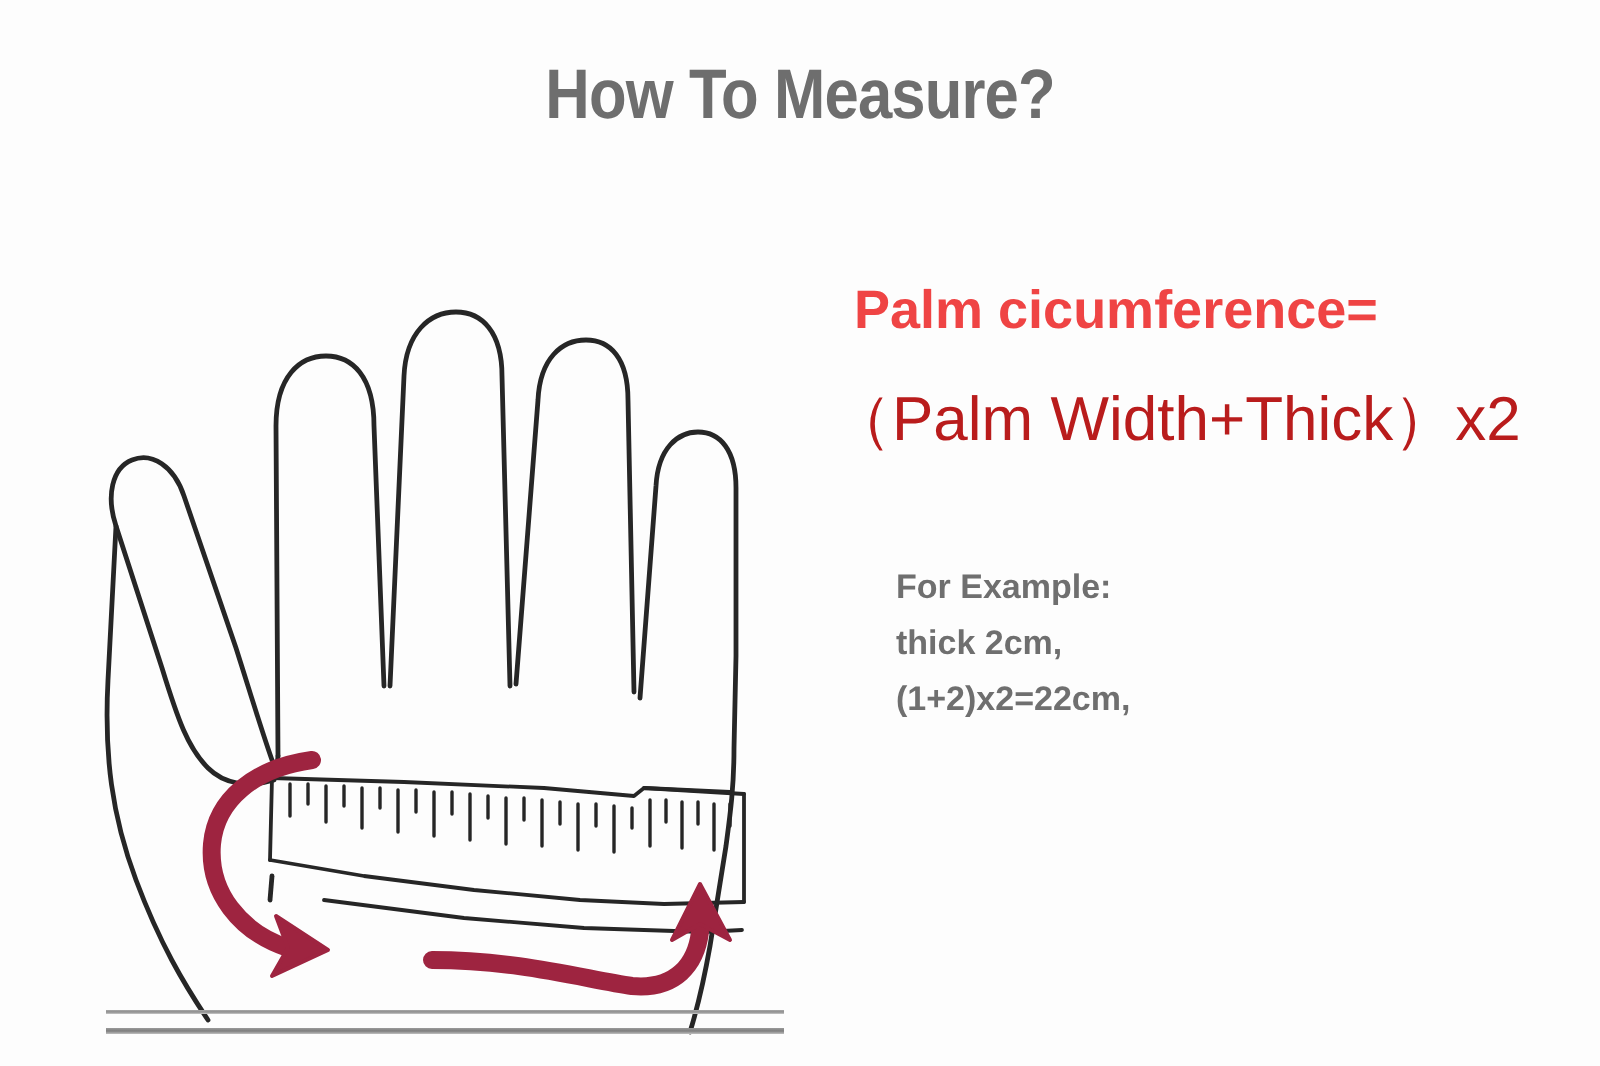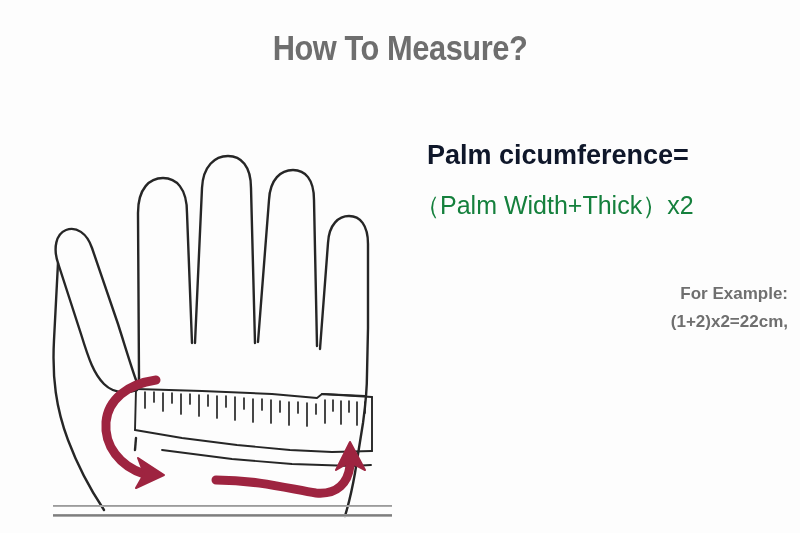--- a/index.html
+++ b/index.html
@@ -45,48 +45,47 @@
   .text-panel {
     position: absolute;
     left: 415px;
     top: 140px;
     width: 380px;
   }
   .formula-main {
     font-family: "Liberation Sans", sans-serif;
     font-weight: bold;
     font-size: 27px;
-    color: #0f172a;
+    color: #ef4444;
     letter-spacing: 0px;
     white-space: nowrap;
     margin-left: 12px;
   }
   .formula-sub {
     font-family: "Liberation Sans", sans-serif;
     font-weight: normal;
-    font-size: 25px;
-    color: #15803d;
+    font-size: 31px;
+    color: #b91c1c;
     white-space: nowrap;
     margin-top: 18px;
     margin-left: 0px;
   }
   .example-block {
     position: absolute;
     left: 448px;
     top: 280px;
     width: 340px;
   }
   .example-line {
     font-family: "Liberation Sans", sans-serif;
     font-weight: bold;
     font-size: 17px;
     color: #6f6f6f;
     line-height: 28px;
     white-space: nowrap;
-    text-align: right;
   }
   .bar-group {
     position: absolute;
     left: 53px;
     top: 505px;
     width: 340px;
   }
   .bar {
     height: 2px;
     width: 339px;
@@ -218,20 +217,21 @@
     </svg>
   </div>
 
   <div class="text-panel">
     <div class="formula-main">Palm cicumference=</div>
     <div class="formula-sub">（Palm  Width+Thick）x2</div>
   </div>
 
   <div class="example-block">
     <div class="example-line">For Example:</div>
+    <div class="example-line">thick 2cm,</div>
     <div class="example-line">(1+2)x2=22cm,</div>
   </div>
 
   <div class="bar-group">
     <div class="bar"></div>
     <div class="bar second"></div>
   </div>
 
 </div>
 

